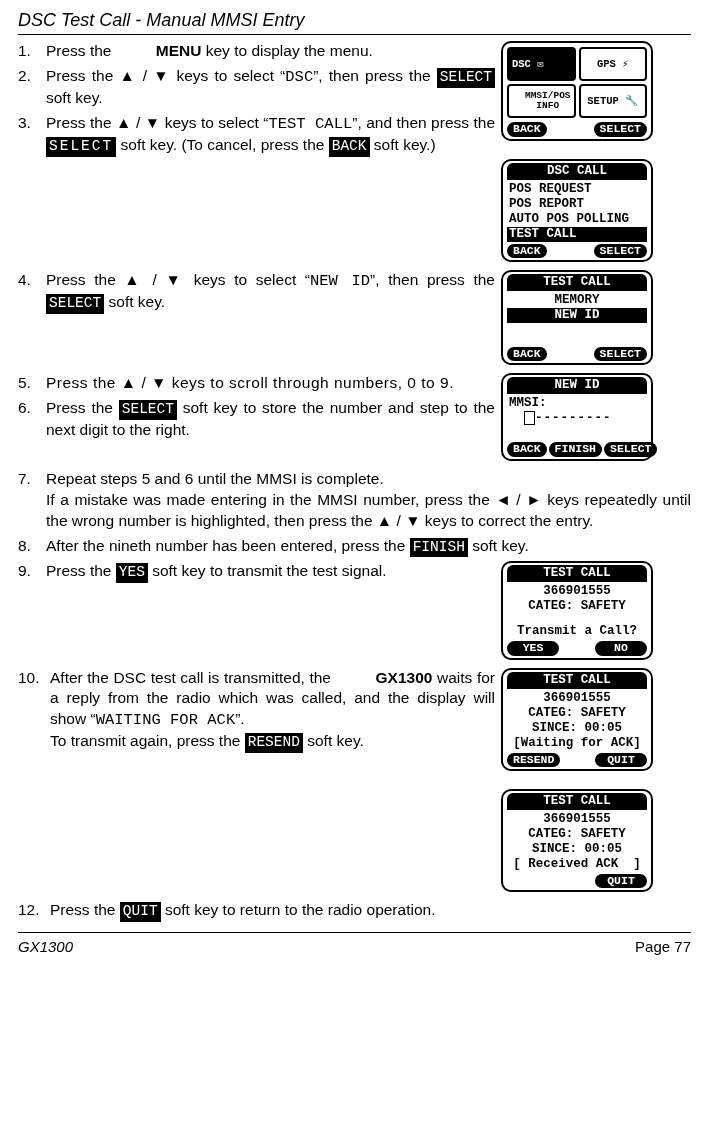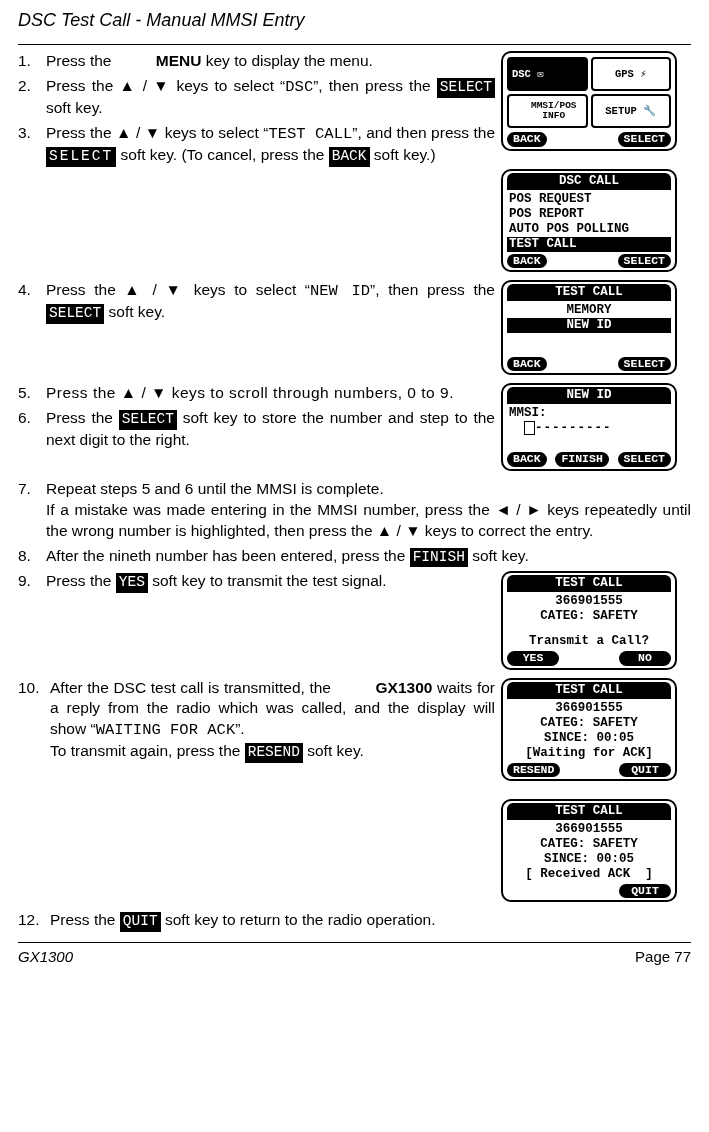--- a/index.html
+++ b/index.html
@@ -14,21 +14,21 @@
   }
   .page {
     box-sizing: border-box;
     width: 709px;
     padding: 8px 18px 0 18px;
   }
   .title {
     font-style: italic;
     font-size: 18px;
     border-bottom: 1.5px solid #000;
-    padding-bottom: 12px;
+    padding-bottom: 2px;
     margin-bottom: 6px;
   }
   .row { display: flex; align-items: flex-start; }
   .textcol { flex: 1 1 auto; padding-right: 6px; }
   .figcol { flex: 0 0 190px; display: flex; flex-direction: column; gap: 10px; }
   ol { list-style: none; padding: 0; margin: 0; }
   li.step { display: flex; margin-bottom: 4px; text-align: justify; }
   li.step .num { flex: 0 0 28px; }
   li.step .body { flex: 1 1 auto; }
   .softkey {
@@ -39,21 +39,21 @@
     padding: 0 3px;
     font-size: 14.5px;
   }
   .mono { font-family: "Courier New", monospace; }
   .bold { font-weight: bold; margin-left: 40px; }
 
   
   .screen {
     border: 2.5px solid #000;
     border-radius: 10px;
-    width: 176px;
+    width: 152px;
     box-sizing: border-box;
     padding: 3px 4px 2px 4px;
     font-family: "Courier New", monospace;
     font-size: 12.5px;
     line-height: 1.2;
     font-weight: bold;
     display: flex;
     flex-direction: column;
     margin-bottom: 8px;
   }

